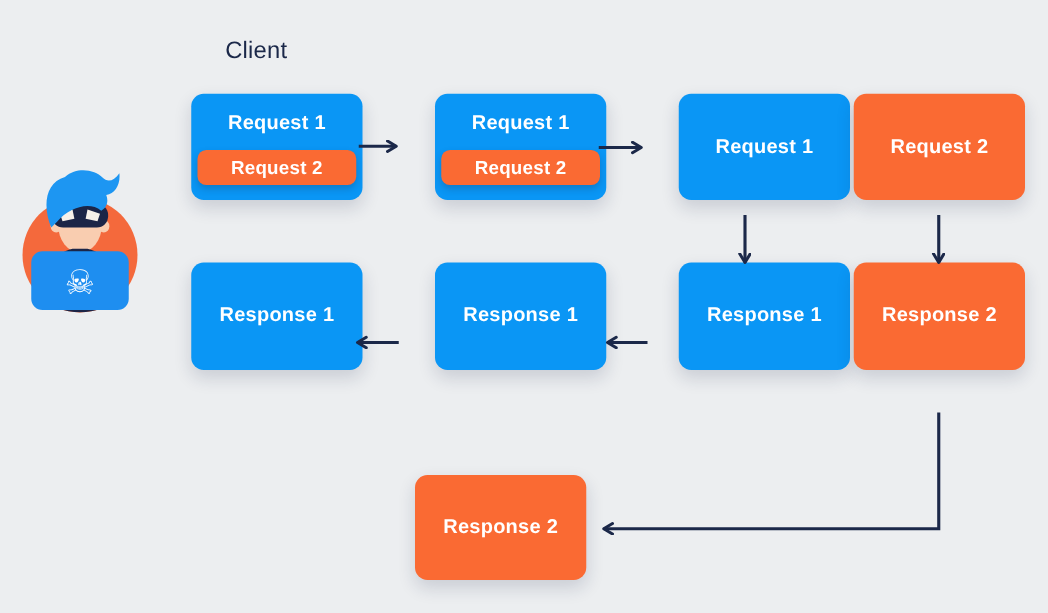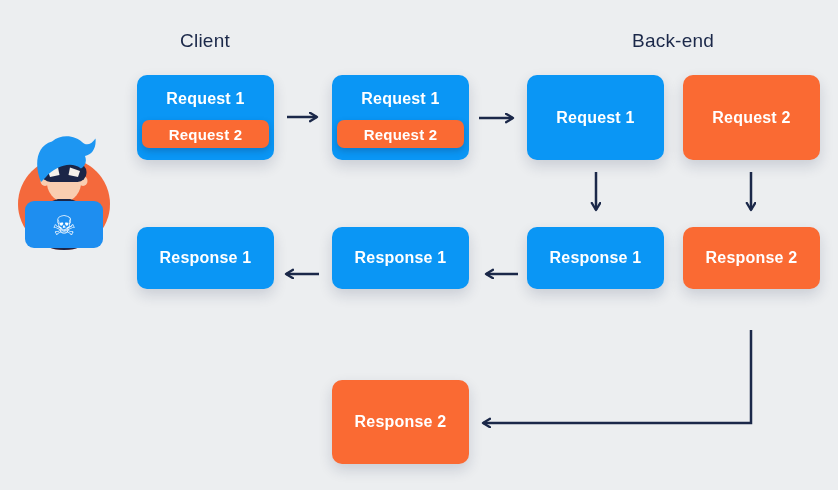--- a/index.html
+++ b/index.html
@@ -12,42 +12,41 @@
   .col-label{
     position:absolute;top:30px;width:140px;text-align:center;
     font-size:19px;font-weight:500;color:var(--navy,#1b2849);letter-spacing:.2px;
   }
   .node{
     position:absolute;width:137px;border-radius:10px;
     display:flex;align-items:center;justify-content:center;
     color:var(--white,#fff);font-weight:700;font-size:16px;letter-spacing:.2px;
     box-shadow:0 6px 14px rgba(27,40,73,.16);
   }
-  .blue{background:var(--blue,#0a96f5);}
+  .blue{background:var(--blue,#0a96f5);margin-left:16px;}
   .orange{background:var(--orange,#fa6a33);}
   .stack{flex-direction:column;justify-content:flex-start;}
   .stack .stack-title{margin-top:14px;line-height:20px;}
   .stack .inner-box{
     position:absolute;left:5px;right:5px;top:45px;height:28px;border-radius:7px;
     background:var(--orange,#fa6a33);display:flex;align-items:center;justify-content:center;
     font-size:15px;box-shadow:0 3px 6px rgba(27,40,73,.25);
   }
   .row1{top:75px;height:85px;}
-  .row2{top:227px;height:62px;text-align:right;}
+  .row2{top:210px;height:86px;text-align:right;}
   .row3{top:380px;height:84px;}
   svg.arrows{position:absolute;inset:0;pointer-events:none;}
   svg.avatar{position:absolute;left:8px;top:135px;}
 </style>
 </head>
 <body>
 
 <div class="stage">
 
   <div class="col-label" style="left:135px">Client</div>
-  <div class="col-label" style="left:603px">Back-end</div>
 
   <div class="node blue stack row1" style="left:137px">
     <div class="stack-title">Request 1</div>
     <div class="inner-box">Request 2</div>
   </div>
 
   <div class="node blue stack row1" style="left:332px">
     <div class="stack-title">Request 1</div>
     <div class="inner-box">Request 2</div>
   </div>

